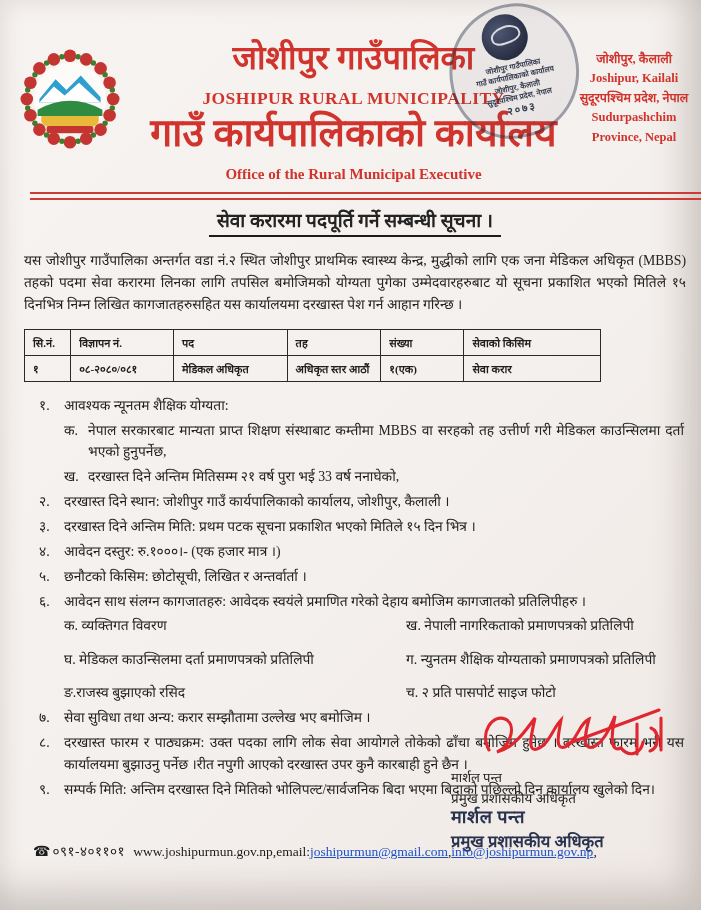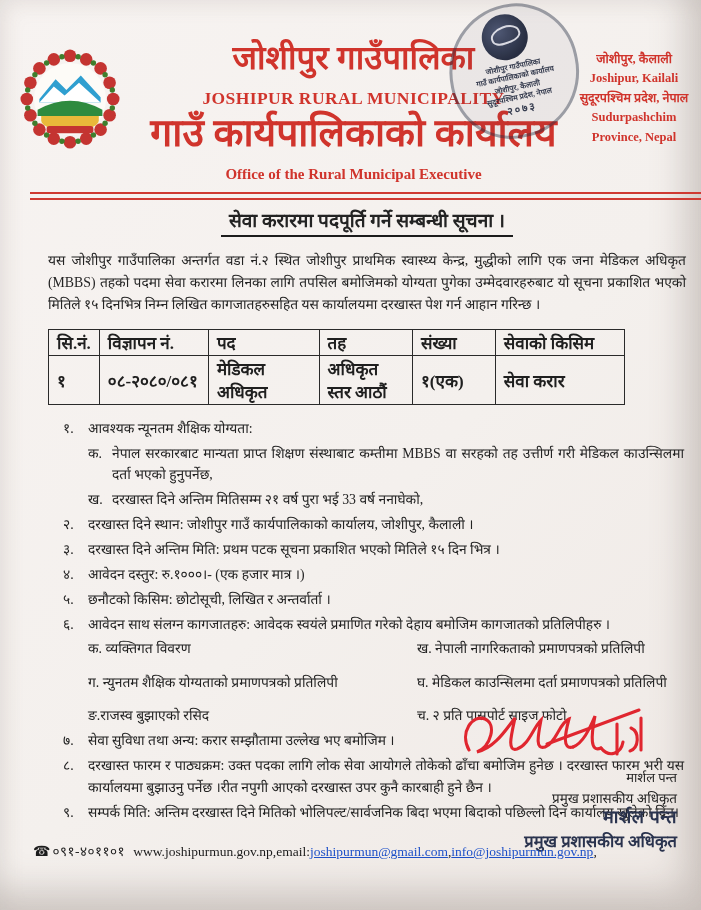--- a/index.html
+++ b/index.html
@@ -26,42 +26,42 @@
   .stamp .core:after{content:"";position:absolute;left:9px;top:12px;width:26px;height:14px;
         border:2.5px solid rgba(245,245,250,.85);border-radius:50% 50% 40% 40%;transform:rotate(-8deg);}
   .stamp .txt{position:absolute;left:5px;right:5px;top:58px;text-align:center;
         font-size:7.6px;font-weight:bold;line-height:1.35;color:rgba(28,36,58,.88);}
   .stamp .yr{font-size:10.5px;letter-spacing:2px;}
 
   .rule{position:absolute;left:30px;right:0;top:192px;height:3.5px;
         border-top:2.5px solid #cf3a32;border-bottom:2.5px solid #cf3a32;}
 
   
-  main{position:absolute;left:48px;right:15px;top:207px;color:#232323;}
+  main{position:absolute;left:24px;right:15px;top:207px;color:#232323;}
   .title-wrap{text-align:center;}
   .doc-title{display:inline-block;font-size:19px;font-weight:bold;
         border-bottom:2px solid #1c1c1c;padding:0 8px 2px;}
   .doc-date{text-align:center;font-size:15px;font-weight:bold;margin-top:6px;}
   .intro{margin-top:13px;font-size:13.8px;line-height:1.58;text-align:justify;}
 
-  table{border-collapse:collapse;margin-top:9px;width:577px;font-size:17px;color:#1f1f1f;border-radius:7px;}
+  table{border-collapse:collapse;margin-top:9px;width:577px;font-size:11px;color:#1f1f1f;border-radius:7px;}
   th,td{border:1.6px solid #2a2a2a;padding:1px 8px;text-align:left;height:23px;font-weight:bold;}
 
   .items{margin:13px 0 0 15px;font-size:13.8px;line-height:1.56;}
   .item{display:flex;margin-top:3.5px;}
   .item .num{flex:0 0 25px;}
   .item .txt{flex:1;text-align:justify;padding-right:2px;}
   .subs{margin-left:25px;}
   .sub{display:flex;margin-top:3px;}
   .sub .lbl{flex:0 0 24px;}
   .sub .stx{flex:1;text-align:justify;padding-right:2px;}
   .docs{display:grid;grid-template-columns:55% 45%;margin:3px 0 0 25px;row-gap:12px;}
 
   
-  .sig{position:absolute;right:24px;top:690px;width:246px;text-align:right;}
+  .sig{position:absolute;right:4px;top:690px;width:246px;text-align:left;}
   .sig svg{display:block;margin:0 auto -8px;}
   .nm{font-size:13px;color:#1f1f1f;}
   .tt{font-size:13.5px;color:#1f1f1f;margin-top:3px;}
   .nm2{font-size:18px;font-weight:bold;color:#2a334e;margin-top:-3px;letter-spacing:.5px;}
   .tt2{font-size:16.5px;font-weight:bold;color:#2a334e;margin-top:1px;}
 
   
   .footer{position:absolute;left:33px;top:842px;font-size:13.5px;color:#1b1b1b;white-space:nowrap;}
   .phone-ic{font-size:14px;margin-right:2px;}
   .phone{font-weight:normal;letter-spacing:.5px;margin-top:24px;}
@@ -217,22 +217,22 @@
         <span class="txt">छनौटको किसिम: छोटोसूची, लिखित र अन्तर्वार्ता ।</span>
       </div>
 
       <div class="item">
         <span class="num">६.</span>
         <span class="txt">आवेदन साथ संलग्न कागजातहरु: आवेदक स्वयंले प्रमाणित गरेको देहाय बमोजिम कागजातको प्रतिलिपीहरु ।</span>
       </div>
       <div class="docs">
         <div>क. व्यक्तिगत विवरण</div>
         <div>ख. नेपाली नागरिकताको प्रमाणपत्रको प्रतिलिपी</div>
+        <div>घ. मेडिकल काउन्सिलमा दर्ता प्रमाणपत्रको प्रतिलिपी</div>
         <div>ग. न्युनतम शैक्षिक योग्यताको प्रमाणपत्रको प्रतिलिपी</div>
-        <div>घ. मेडिकल काउन्सिलमा दर्ता प्रमाणपत्रको प्रतिलिपी</div>
         <div>ङ.राजस्व बुझाएको रसिद</div>
         <div>च. २ प्रति पासपोर्ट साइज फोटो</div>
       </div>
 
       <div class="item">
         <span class="num">७.</span>
         <span class="txt">सेवा सुविधा तथा अन्य: करार सम्झौतामा उल्लेख भए बमोजिम ।</span>
       </div>
       <div class="item">
         <span class="num">८.</span>

